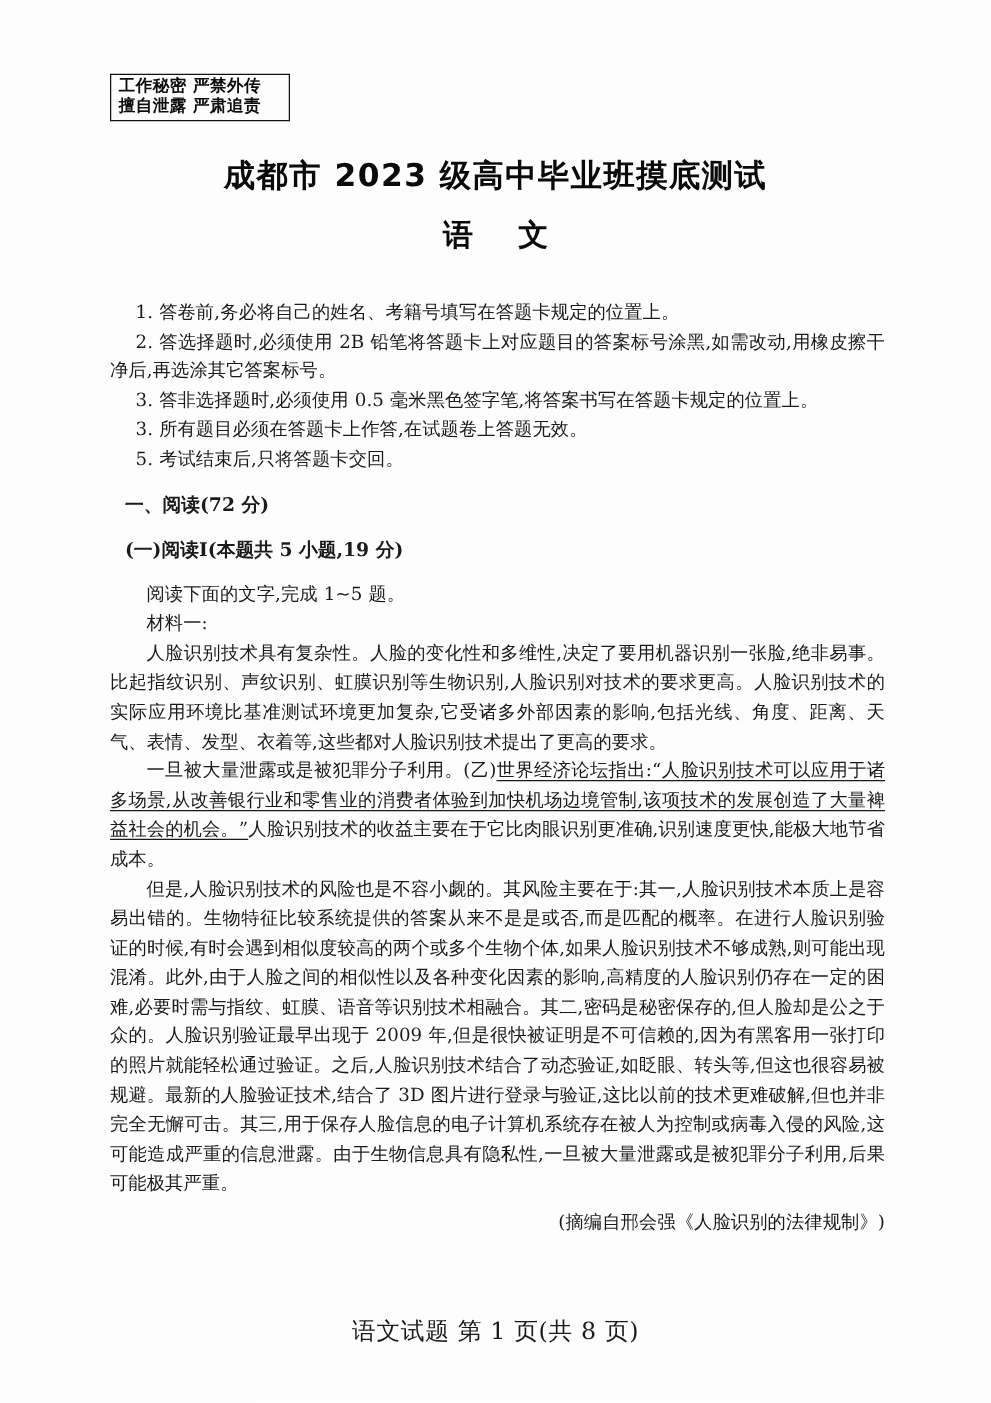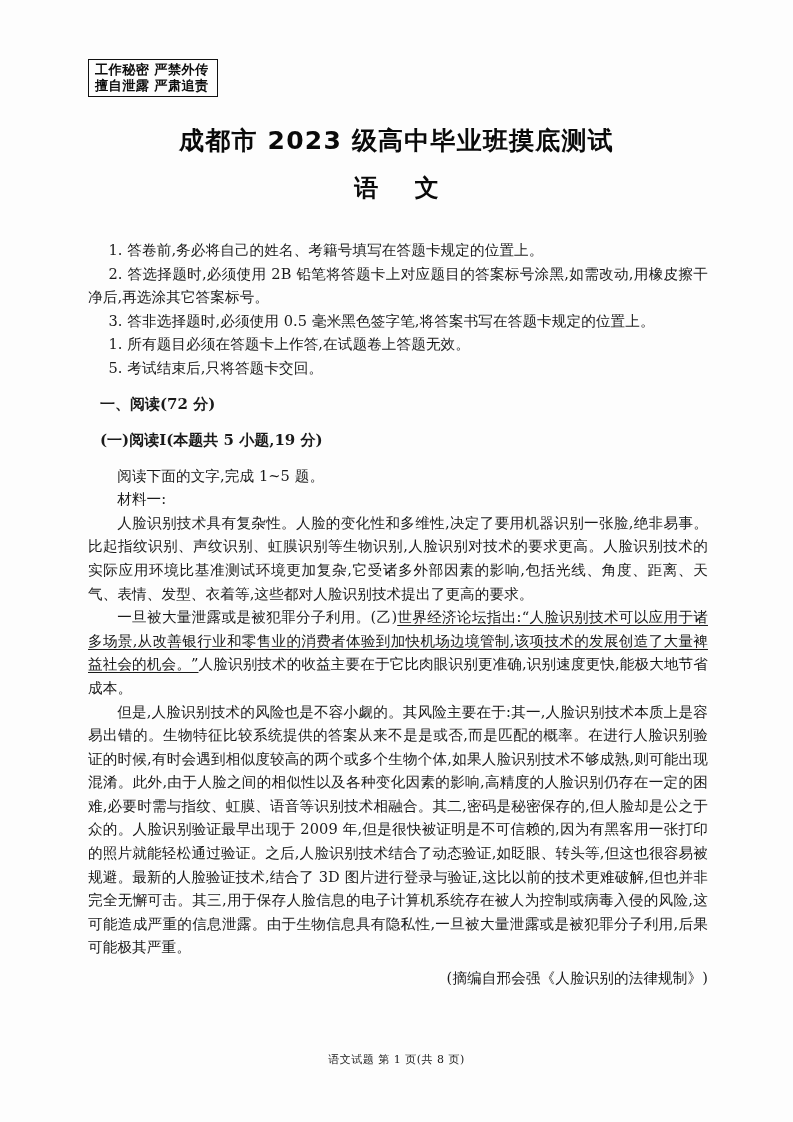--- a/index.html
+++ b/index.html
@@ -20,21 +20,21 @@
     position: absolute;
     inset: 0;
     background: #fdfdfd;
   }
 
   
   .secrecy-box {
     position: absolute;
     left: 88px;
     top: 59px;
-    width: 130px;
+    width: 144px;
     border: 1.6px solid #111;
     padding: 2px 4px 3px 6px;
     box-sizing: border-box;
     line-height: 1.18;
   }
   .secrecy-line {
     font-family: "DejaVu Serif", "Liberation Serif", serif;
     font-size: 13.2px;
     font-weight: 700;
     letter-spacing: 0.4px;
@@ -99,21 +99,21 @@
     margin: 12px;
   }
 
   
   .footer {
     position: absolute;
     left: 0;
     right: 0;
     top: 1052px;
     text-align: center;
-    font-size: 11px;
+    font-size: 19px;
     letter-spacing: 0.5px;
     color: #1a1a1a;
   }
 </style>
 </head>
 <body>
 
 <div class="page">
 
   <div class="secrecy-box">
@@ -124,21 +124,21 @@
   <div class="doc-title">成都市 2023 级高中毕业班摸底测试</div>
   <div class="subject-title">语 文</div>
 
   <div class="content">
 
 
 
     <p class="p indent1">1. 答卷前,务必将自己的姓名、考籍号填写在答题卡规定的位置上。</p>
     <p class="p indent1">2. 答选择题时,必须使用 2B 铅笔将答题卡上对应题目的答案标号涂黑,如需改动,用橡皮擦干净后,再选涂其它答案标号。</p>
     <p class="p indent1">3. 答非选择题时,必须使用 0.5 毫米黑色签字笔,将答案书写在答题卡规定的位置上。</p>
-    <p class="p indent1">1. 所有题目必须在答题卡上作答,在试题卷上答题无效。</p>
+    <p class="p indent1">3. 所有题目必须在答题卡上作答,在试题卷上答题无效。</p>
     <p class="p indent1">5. 考试结束后,只将答题卡交回。</p>
 
     <p class="section-head gap-lg">一、阅读(72 分)</p>
     <p class="section-head">(一)阅读Ⅰ(本题共 5 小题,19 分)</p>
     <p class="p indent2">阅读下面的文字,完成 1~5 题。</p>
     <p class="p indent2">材料一:</p>
 
 
     <p class="p indent2">人脸识别技术具有复杂性。人脸的变化性和多维性,决定了要用机器识别一张脸,绝非易事。比起指纹识别、声纹识别、虹膜识别等生物识别,人脸识别对技术的要求更高。人脸识别技术的实际应用环境比基准测试环境更加复杂,它受诸多外部因素的影响,包括光线、角度、距离、天气、表情、发型、衣着等,这些都对人脸识别技术提出了更高的要求。</p>
 

